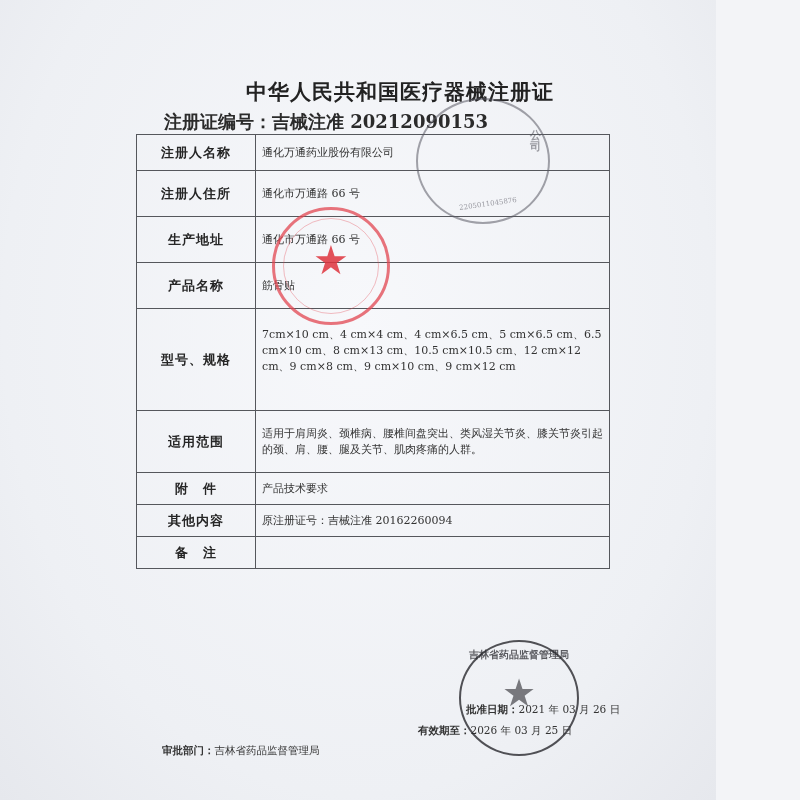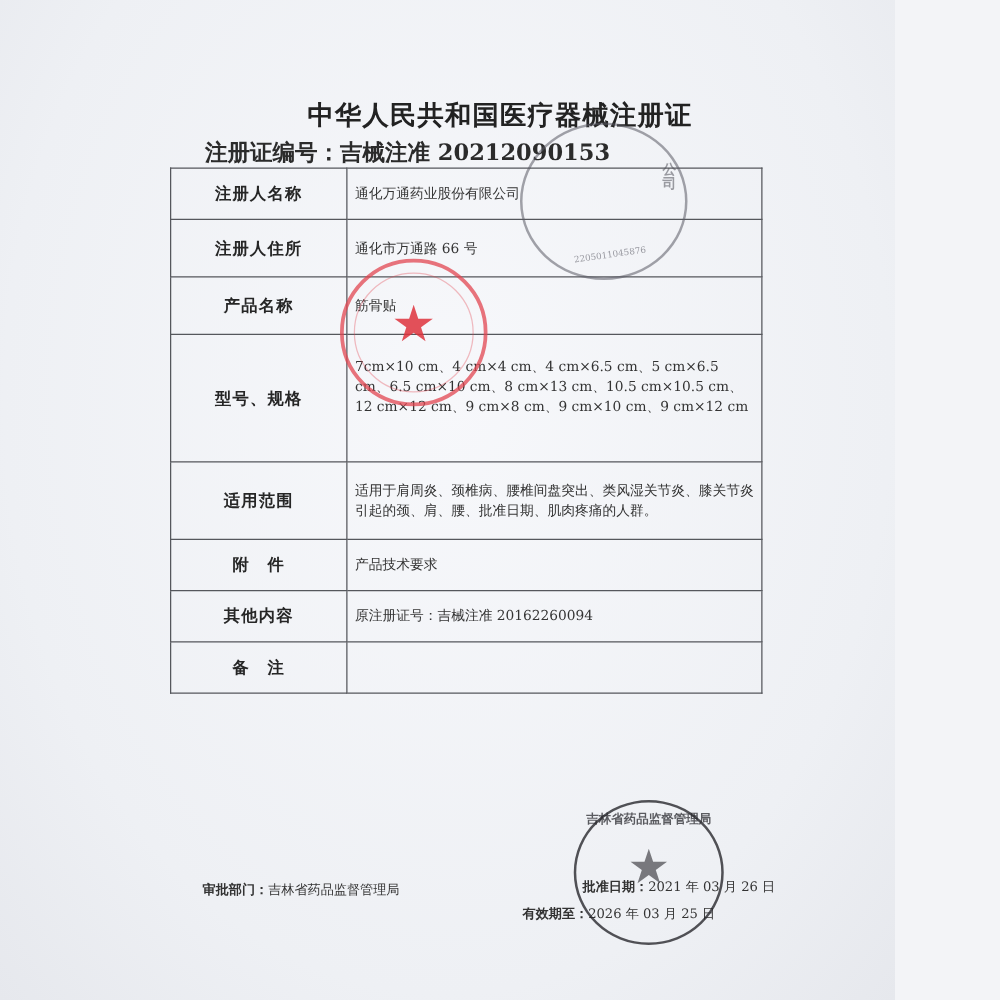--- a/index.html
+++ b/index.html
@@ -27,37 +27,37 @@
     color: #2b2b2b;
   }
   .reg-no .val { font-family: "DejaVu Serif", "Liberation Serif", serif; }
   table.cert {
     position: absolute; left: 136px; top: 134px;
     width: 474px; border-collapse: collapse;
     table-layout: fixed;
   }
   table.cert td {
     border: 1.5px solid #55575c;
-    padding: 11px;
+    padding: 0;
     vertical-align: middle;
   }
   td.label {
     width: 118px; text-align: center;
     font-family: "DejaVu Sans", "Liberation Sans", sans-serif;
     font-weight: bold; font-size: 13px; color: #262626;
     letter-spacing: 1px;
   }
   td.value {
     font-size: 11px; color: #333;
     padding-left: 6px !important; padding-right: 6px !important;
     line-height: 16px;
   }
   td.center { text-align: left; }
   .footer {
-    position: absolute; top: 705px; font-size: 10.5px; font-weight: bold;
+    position: absolute; top: 744px; font-size: 10.5px; font-weight: bold;
     font-family: "DejaVu Sans", "Liberation Sans", sans-serif; color: #333;
   }
   .footer .v { font-family: "DejaVu Serif", "Liberation Serif", serif; font-weight: normal; }
   .stamp {
     position: absolute; border-radius: 50%;
     pointer-events: none;
   }
   .stamp-red {
     left: 272px; top: 207px; width: 112px; height: 112px;
     border: 3px solid rgba(226, 70, 80, 0.75);
@@ -115,30 +115,34 @@
     <tbody>
         <tr style="height:36px">
       <td class="label">注册人名称</td>
       <td class="value center">通化万通药业股份有限公司</td>
     </tr>
     <tr style="height:46px">
       <td class="label">注册人住所</td>
       <td class="value center">通化市万通路 66 号</td>
     </tr>
     <tr style="height:46px">
+      <td class="label">生产地址</td>
+      <td class="value center">通化市万通路 66 号</td>
+    </tr>
+    <tr style="height:46px">
       <td class="label">产品名称</td>
       <td class="value center">筋骨贴</td>
     </tr>
     <tr style="height:102px">
       <td class="label">型号、规格</td>
       <td class="value" style="vertical-align:top;padding-top:18px;">7cm×10 cm、4 cm×4 cm、4 cm×6.5 cm、5 cm×6.5 cm、6.5 cm×10 cm、8 cm×13 cm、10.5 cm×10.5 cm、12 cm×12 cm、9 cm×8 cm、9 cm×10 cm、9 cm×12 cm</td>
     </tr>
     <tr style="height:62px">
       <td class="label">适用范围</td>
-      <td class="value">适用于肩周炎、颈椎病、腰椎间盘突出、类风湿关节炎、膝关节炎引起的颈、肩、腰、批准日期、肌肉疼痛的人群。</td>
+      <td class="value">适用于肩周炎、颈椎病、腰椎间盘突出、类风湿关节炎、膝关节炎引起的颈、肩、腰、腿及关节、肌肉疼痛的人群。</td>
     </tr>
     <tr style="height:32px">
       <td class="label">附　件</td>
       <td class="value">产品技术要求</td>
     </tr>
     <tr style="height:32px">
       <td class="label">其他内容</td>
       <td class="value">原注册证号：吉械注准 20162260094</td>
     </tr>
     <tr style="height:32px">

